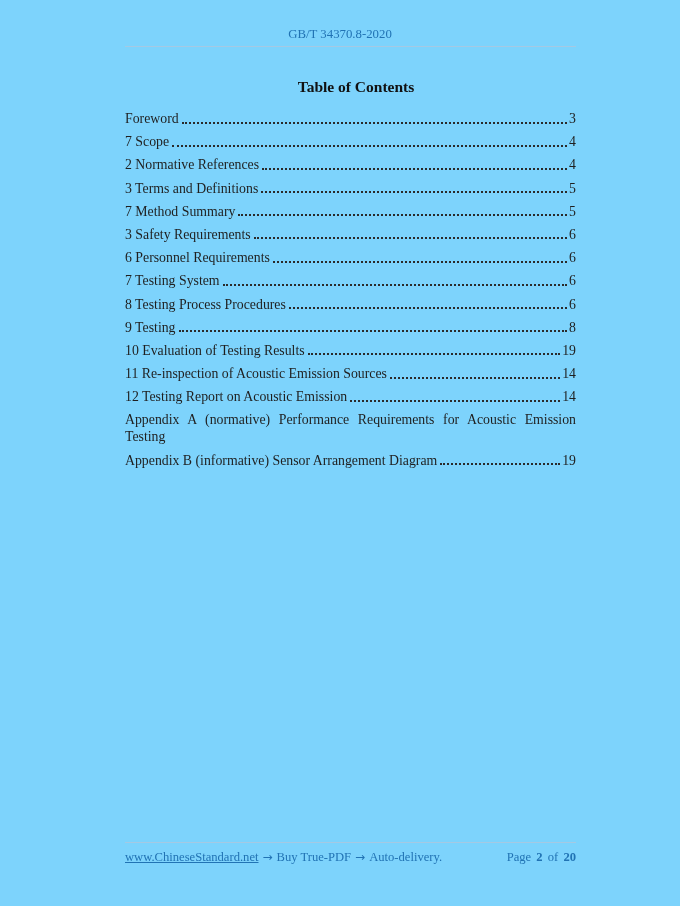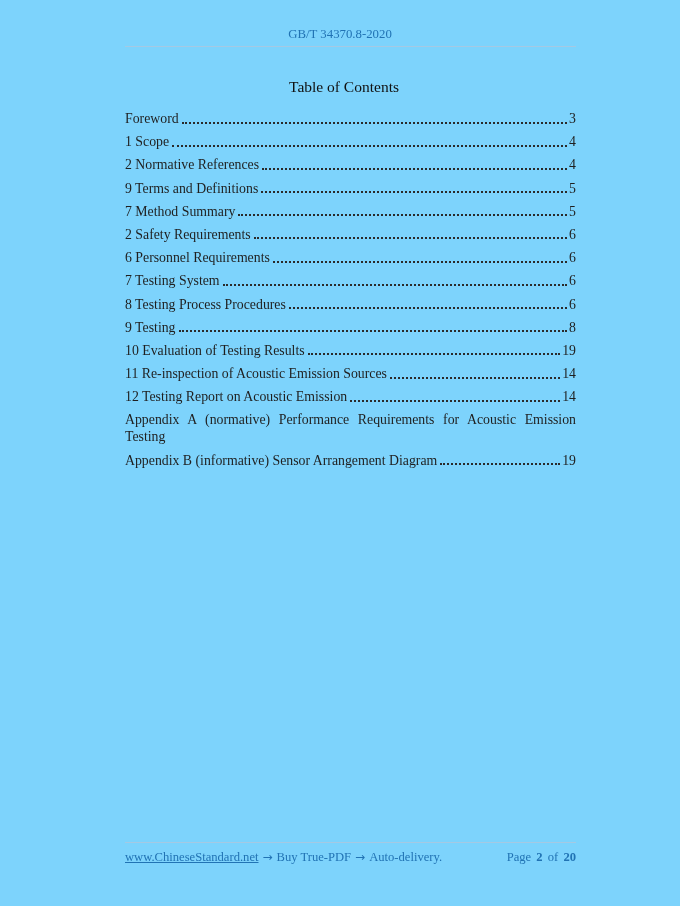--- a/index.html
+++ b/index.html
@@ -36,25 +36,25 @@
     left: 125px;
     width: 451px;
     height: 1px;
     background: var(--rule-blue);
   }
 
   
   .doc-title {
     position: absolute;
     top: 78px;
-    left: 4px;
+    left: 16px;
     width: 100%;
     text-align: center;
     font-size: 15.5px;
-    font-weight: normal;
+    font-weight: bold;
     color: #111111;
   }
 
   
   .toc {
     position: absolute;
     top: 110px;
     left: 125px;
     width: 451px;
     font-size: 13.8px;
@@ -126,49 +126,49 @@
   <div class="toc" id="toc">
       <div class="toc-entry">
         <div class="toc-row">
           <span class="toc-label">Foreword</span>
           <span class="toc-leader"></span>
           <span class="toc-page">3</span>
         </div>
       </div>
       <div class="toc-entry">
         <div class="toc-row">
-          <span class="toc-label">1 Scope</span>
+          <span class="toc-label">7 Scope</span>
           <span class="toc-leader"></span>
           <span class="toc-page">4</span>
         </div>
       </div>
       <div class="toc-entry">
         <div class="toc-row">
           <span class="toc-label">2 Normative References</span>
           <span class="toc-leader"></span>
           <span class="toc-page">4</span>
         </div>
       </div>
       <div class="toc-entry">
         <div class="toc-row">
-          <span class="toc-label">9 Terms and Definitions</span>
+          <span class="toc-label">3 Terms and Definitions</span>
           <span class="toc-leader"></span>
           <span class="toc-page">5</span>
         </div>
       </div>
       <div class="toc-entry">
         <div class="toc-row">
           <span class="toc-label">7 Method Summary</span>
           <span class="toc-leader"></span>
           <span class="toc-page">5</span>
         </div>
       </div>
       <div class="toc-entry">
         <div class="toc-row">
-          <span class="toc-label">2 Safety Requirements</span>
+          <span class="toc-label">3 Safety Requirements</span>
           <span class="toc-leader"></span>
           <span class="toc-page">6</span>
         </div>
       </div>
       <div class="toc-entry">
         <div class="toc-row">
           <span class="toc-label">6 Personnel Requirements</span>
           <span class="toc-leader"></span>
           <span class="toc-page">6</span>
         </div>

